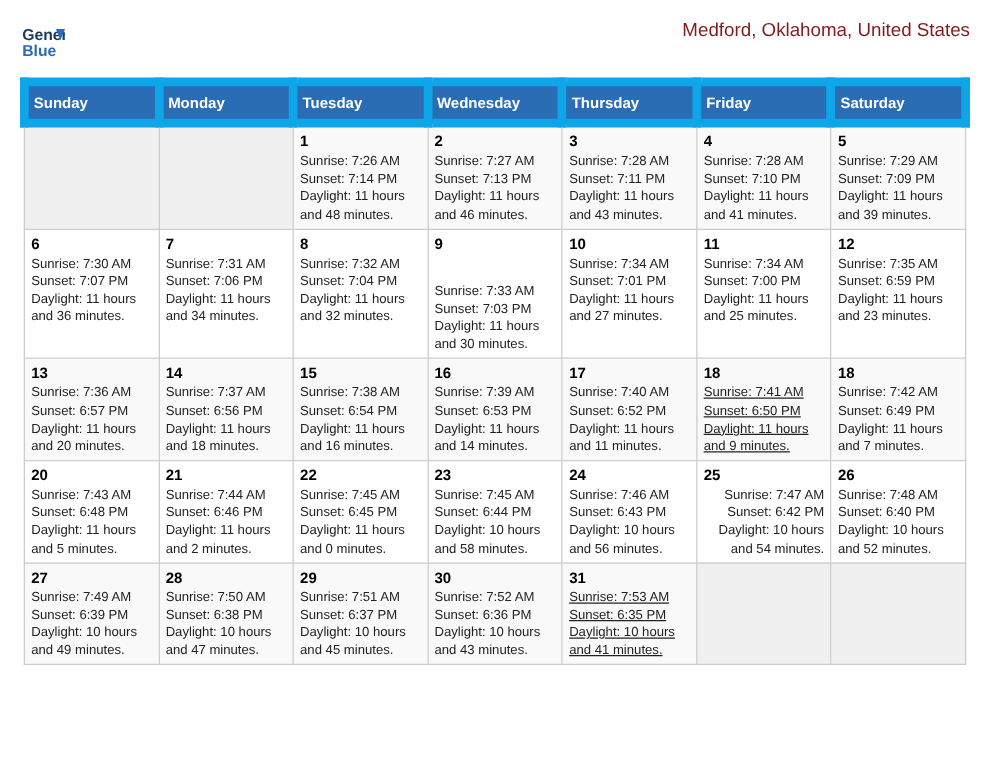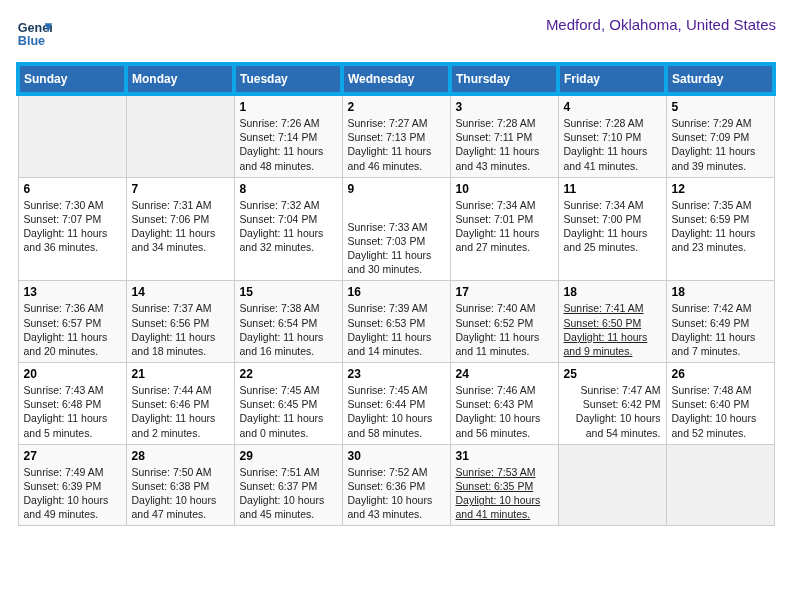--- a/index.html
+++ b/index.html
@@ -26,35 +26,35 @@
       height: 36px;
     }
     .title-area { text-align: right; }
     .month-title {
       font-size: 36px;
       color: #1a1a1a;
       font-weight: 300;
     }
     .location-title {
       font-size: 15px;
-      color: #4c1d95;
+      color: #7f1d1d;
     }
     .calendar {
       width: 100%;
       border-collapse: collapse;
       font-size: 11px;
     }
     .calendar th {
       background: #2a6db5;
       color: #fff;
       padding: 6px 4px;
       text-align: left;
       font-size: 12px;
       font-weight: bold;
-      border: 4px solid #0ea5e9;
+      border: 7px solid #0ea5e9;
     }
     .calendar td {
       border: 1px solid #ccc;
       vertical-align: top;
       padding: 4px 5px;
       width: 108px;
       min-height: 80px;
       background: #fff;
     }
     .calendar tr:nth-child(odd) td {

